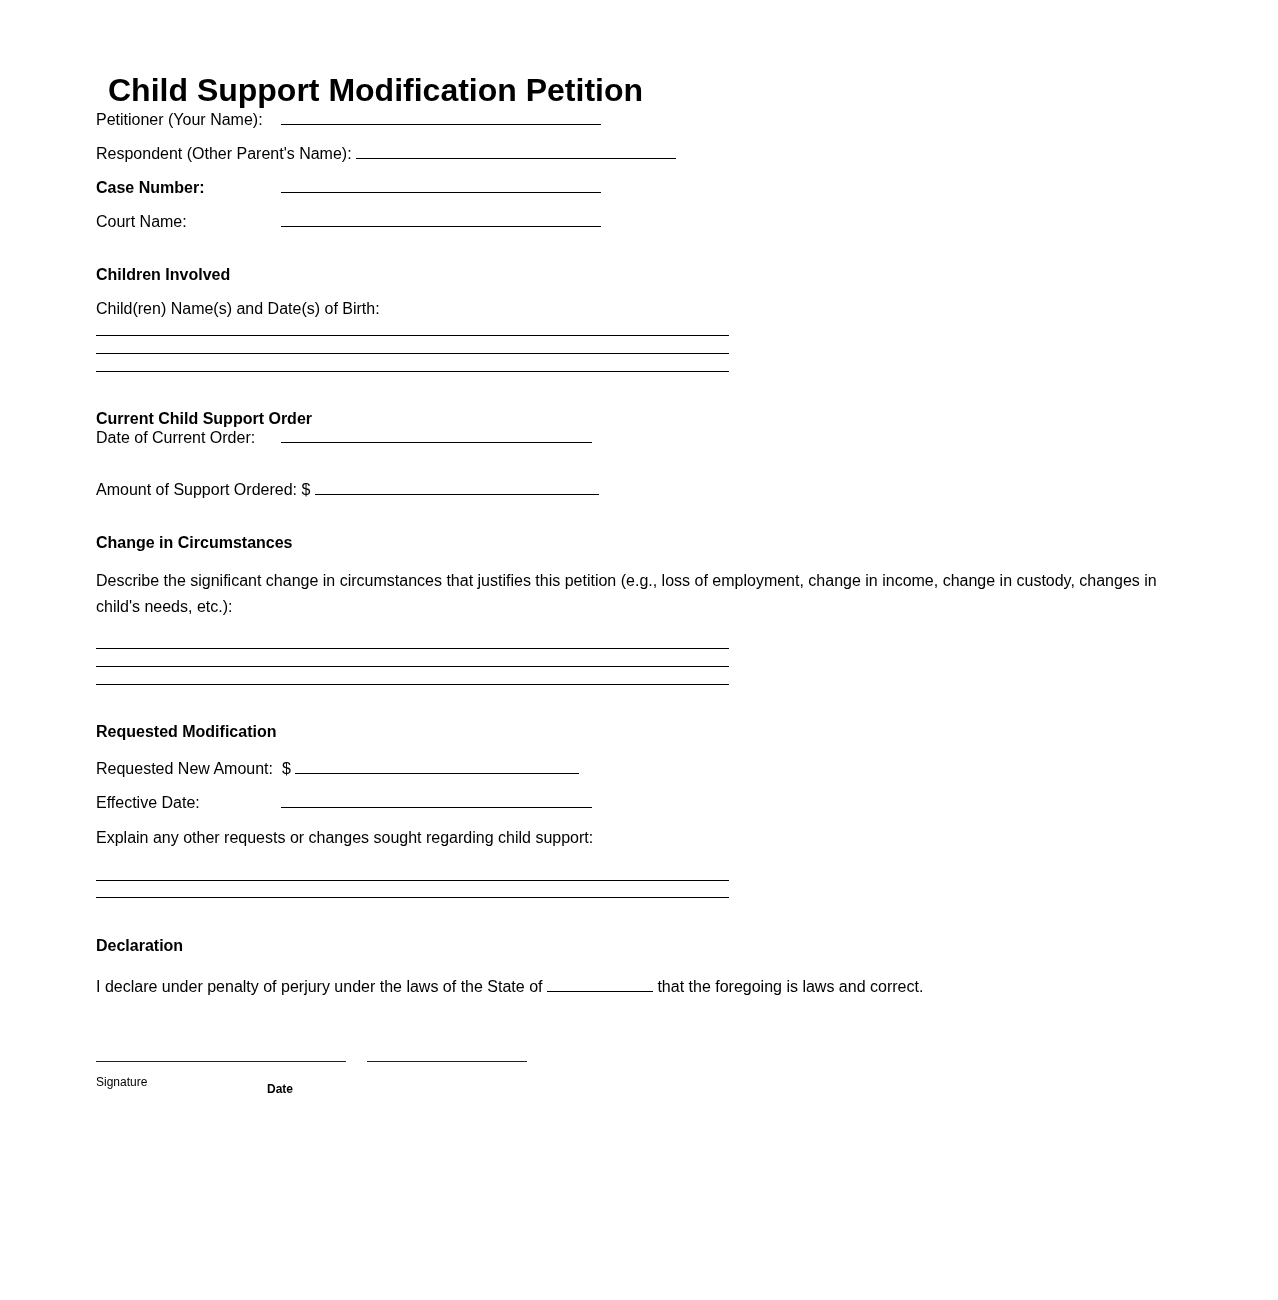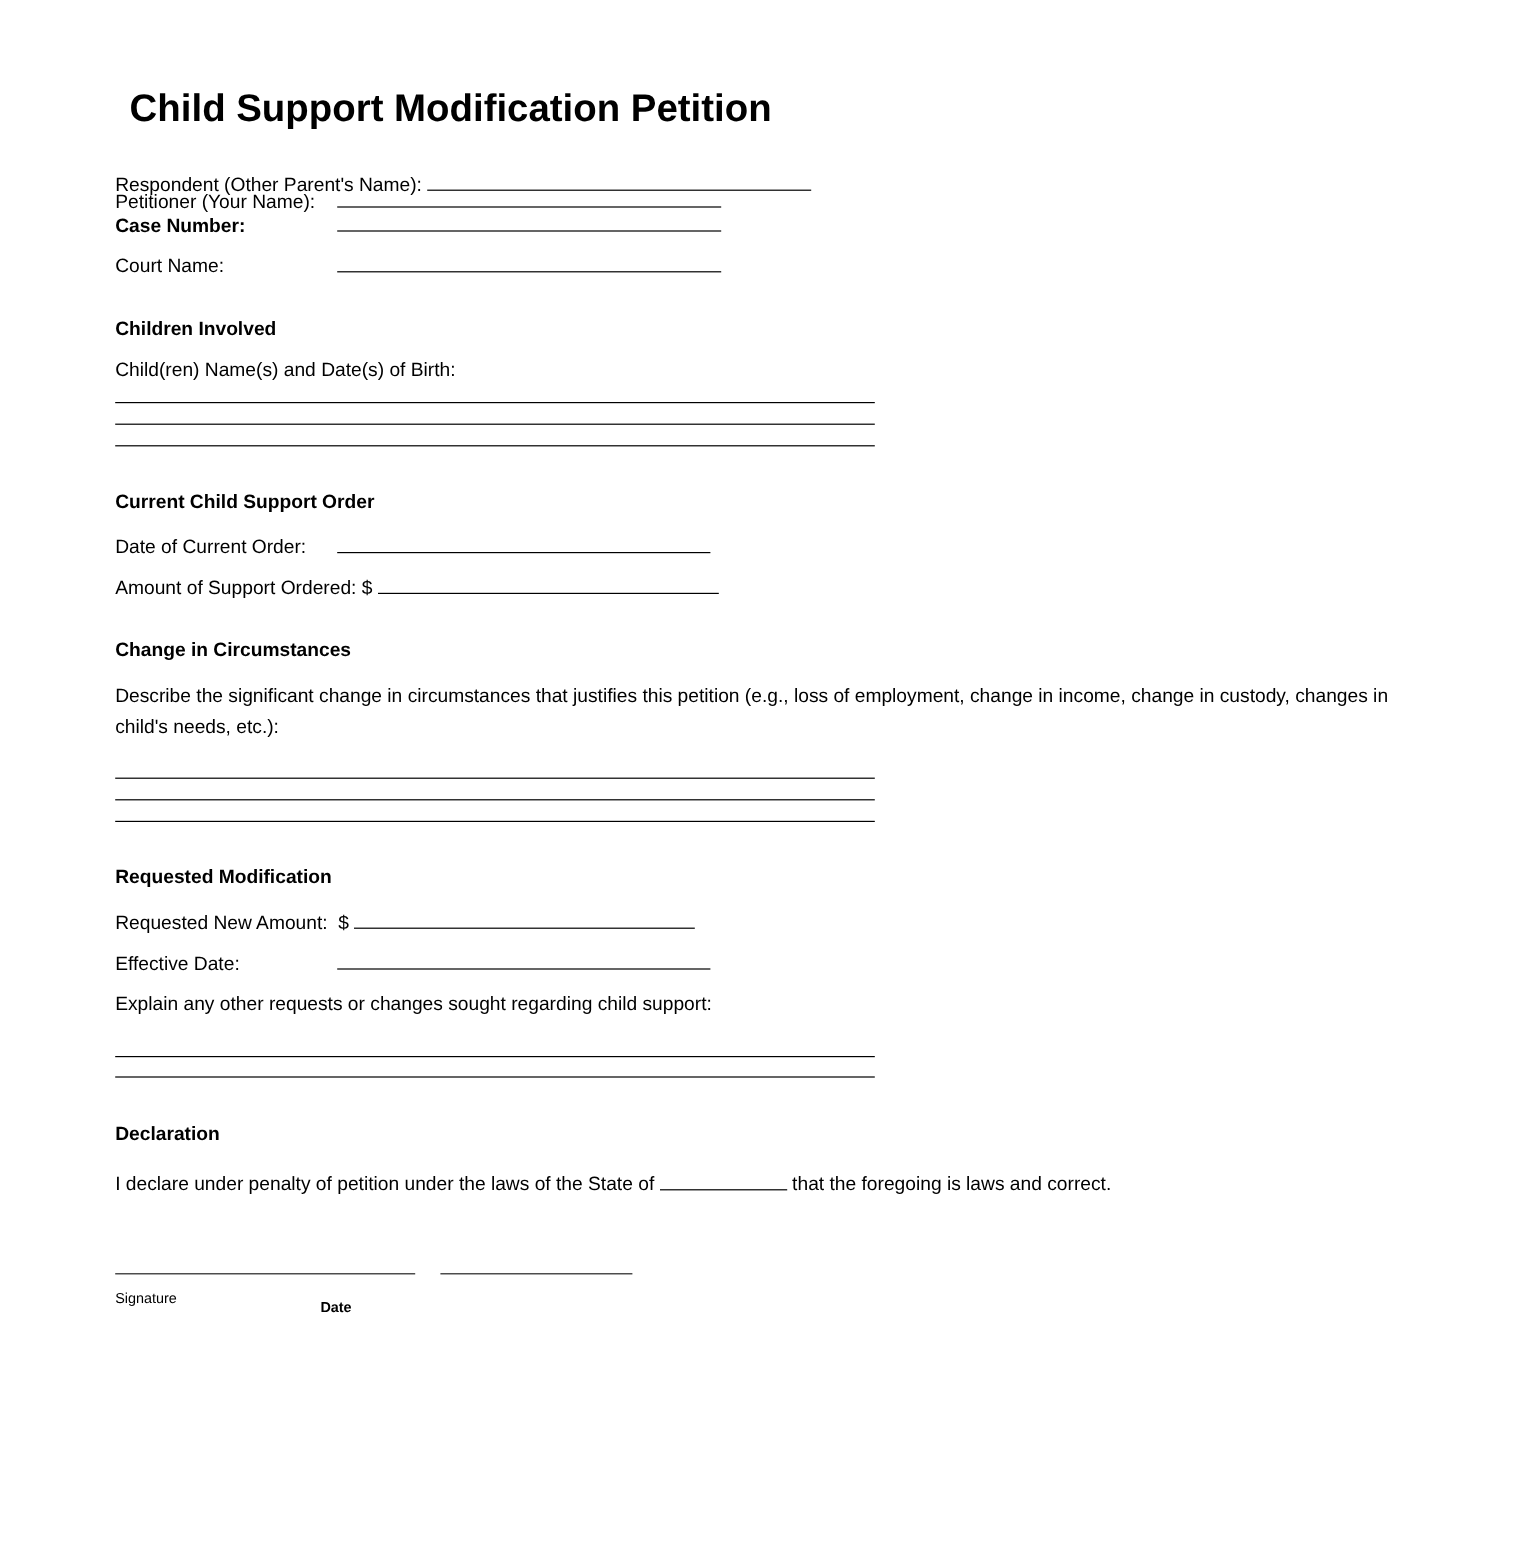--- a/index.html
+++ b/index.html
@@ -16,41 +16,41 @@
   .sig-line { position: absolute; border-top: 1px solid #222; height: 0; }
   .sig-label { position: absolute; font-size: 12px; line-height: 20px; }
 </style>
 </head>
 <body>
 
 <div class="doc">
 
   <h1>Child Support Modification Petition</h1>
 
-  <div class="row" style="top:107px;margin-top:48px;">
+  <div class="row" style="top:107px;">
     <span class="fixed-label">Petitioner (Your Name):</span><span class="ul" style="width:320px;"></span>
   </div>
   <div class="row" style="top:141px;">
     <span class="label">Respondent (Other Parent's Name):</span> <span class="ul" style="width:320px;"></span>
   </div>
   <div class="row" style="top:175px;font-weight:bold;">
     <span class="fixed-label">Case Number:</span><span class="ul" style="width:320px;"></span>
   </div>
   <div class="row" style="top:209px;">
     <span class="fixed-label">Court Name:</span><span class="ul" style="width:320px;"></span>
   </div>
 
   <h2 style="top:260px;">Children Involved</h2>
   <div class="row" style="top:299px;">Child(ren) Name(s) and Date(s) of Birth:</div>
   <div class="blank-line" style="top:335px;"></div>
   <div class="blank-line" style="top:353px;"></div>
   <div class="blank-line" style="top:371px;"></div>
 
   <h2 style="top:404px;">Current Child Support Order</h2>
-  <div class="row" style="top:443px;">
+  <div class="row" style="top:425px;">
     <span class="fixed-label">Date of Current Order:</span><span class="ul" style="width:311px;"></span>
   </div>
   <div class="row" style="top:477px;">
     <span class="label">Amount of Support Ordered: $</span> <span class="ul" style="width:284px;"></span>
   </div>
 
   <h2 style="top:528px;">Change in Circumstances</h2>
   <div class="italic" style="top:568px;">Describe the significant change in circumstances that justifies this petition (e.g., loss of employment, change in income, change in custody, changes in child's needs, etc.):</div>
   <div class="blank-line" style="top:648px;"></div>
   <div class="blank-line" style="top:666px;"></div>
@@ -62,21 +62,21 @@
   </div>
   <div class="row" style="top:790px;">
     <span class="fixed-label">Effective Date:</span><span class="ul" style="width:311px;"></span>
   </div>
   <div class="italic" style="top:825px;">Explain any other requests or changes sought regarding child support:</div>
   <div class="blank-line" style="top:880px;"></div>
   <div class="blank-line" style="top:897px;"></div>
 
   <h2 style="top:931px;">Declaration</h2>
   <div class="row" style="top:974px;">
-    <span>I declare under penalty of petition under the laws of the State of</span> <span class="ul" style="width:106px;"></span> <span>that the foregoing is laws and correct.</span>
+    <span>I declare under penalty of perjury under the laws of the State of</span> <span class="ul" style="width:106px;"></span> <span>that the foregoing is laws and correct.</span>
   </div>
 
   <div class="sig-line" style="top:1061px; left:0; width:250px;"></div>
   <div class="sig-line" style="top:1061px; left:271px; width:160px;"></div>
   <div class="sig-label" style="top:1072px; left:0;">Signature</div>
   <div class="sig-label" style="top:1079px; left:171px;font-weight:bold;">Date</div>
 
 </div>
 
 </body></html>

